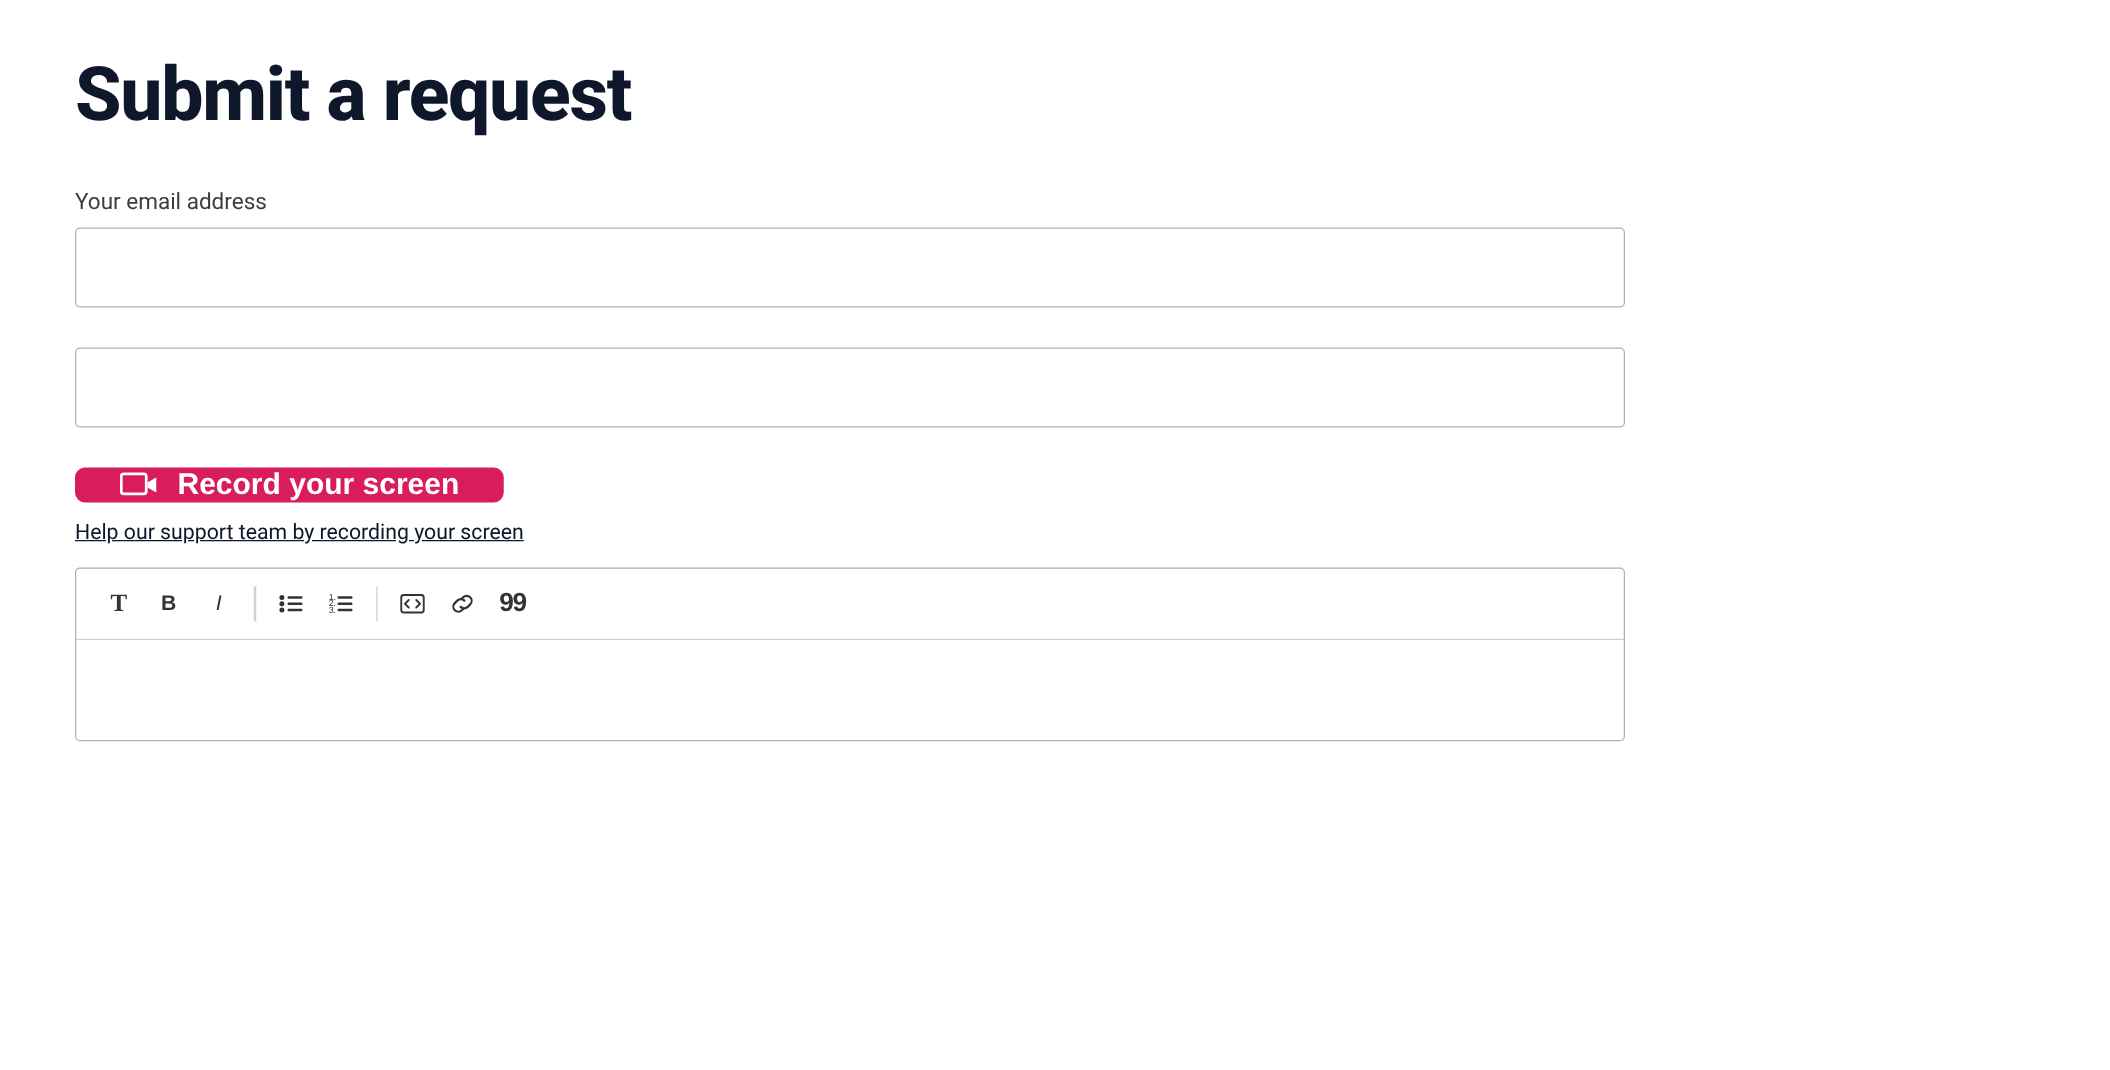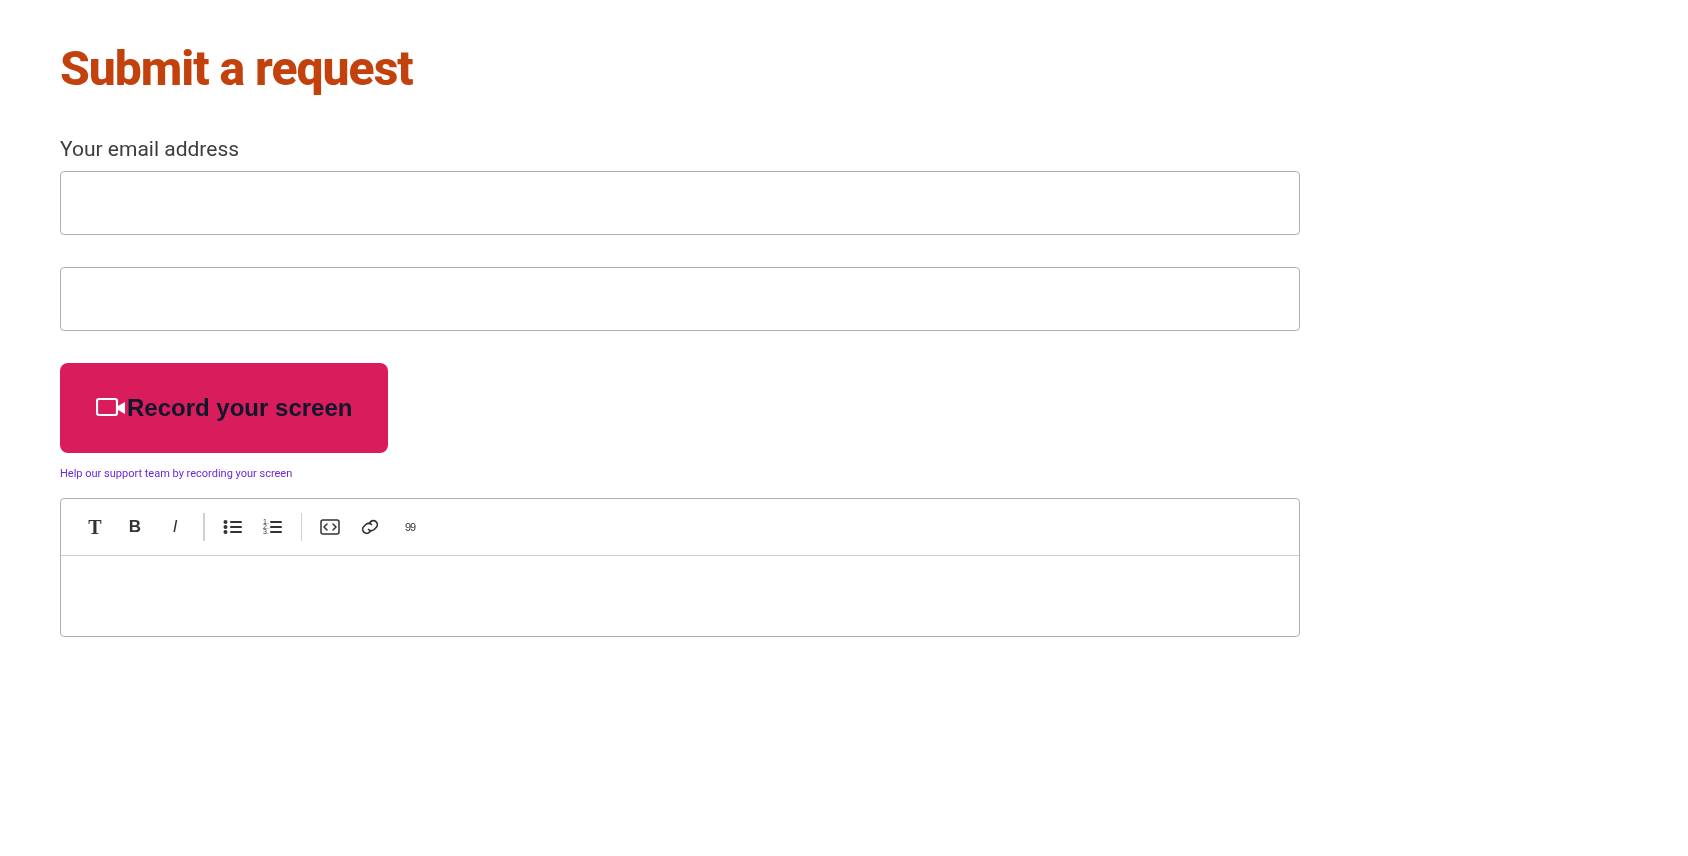--- a/index.html
+++ b/index.html
@@ -9,34 +9,34 @@
     }
 
     body {
       font-family: -apple-system, BlinkMacSystemFont, 'Segoe UI', Roboto, Helvetica, Arial, sans-serif;
       background: #ffffff;
       color: #2d2d2d;
       padding: 40px 60px;
     }
 
     .page-title {
-      font-size: 48px;
+      font-size: 60px;
       font-weight: 800;
-      color: #c2410c;
+      color: #0f172a;
       margin-bottom: 40px;
       letter-spacing: -1px;
     }
 
     .form-group {
       margin-bottom: 32px;
     }
 
     .form-label {
       display: block;
-      font-size: 21px;
+      font-size: 18px;
       color: #3d3d3d;
       margin-bottom: 10px;
       font-weight: 400;
     }
 
     .form-input {
       width: 100%;
       max-width: 1240px;
       height: 64px;
       border: 1.5px solid #b0b0b0;
@@ -44,42 +44,43 @@
       padding: 0 14px;
       font-size: 16px;
       color: #1f1f1f;
       outline: none;
       background: #fff;
     }
 
     .record-btn {
       display: inline-flex;
       align-items: center;
-      gap: 1px;
+      gap: 16px;
       background: #d91c5c;
-      color: #0f172a;
+      color: #ffffff;
       border: none;
       border-radius: 8px;
-      padding: 31px 36px;
+      padding: 0 36px;
       font-size: 24px;
       font-weight: 600;
       cursor: pointer;
       margin-bottom: 14px;
     }
 
     .record-icon {
       display: inline-flex;
       align-items: center;
       justify-content: center;
     }
 
     .record-help-text {
-      font-size: 11px;
-      color: #6d28d9;
+      font-size: 17px;
+      color: #0f172a;
       margin-bottom: 18px;
+      text-decoration: underline;
     }
 
     .editor-container {
       width: 100%;
       max-width: 1240px;
       border: 1.5px solid #b0b0b0;
       border-radius: 4px;
       background: #fff;
       min-height: 130px;
     }
@@ -206,17 +207,17 @@
           <polyline points="7,6 4,9 7,12" stroke="#333" stroke-width="1.5" fill="none" stroke-linecap="round" stroke-linejoin="round"></polyline>
           <polyline points="13,6 16,9 13,12" stroke="#333" stroke-width="1.5" fill="none" stroke-linecap="round" stroke-linejoin="round"></polyline>
         </svg>
       </button>
       <button class="toolbar-btn" title="Link">
         <svg width="20" height="18" viewBox="0 0 20 18" fill="none" xmlns="http://www.w3.org/2000/svg">
           <path d="M8.5 11.5a4 4 0 005.66 0l2-2a4 4 0 00-5.66-5.66l-1 1" stroke="#333" stroke-width="1.7" fill="none" stroke-linecap="round"></path>
           <path d="M11.5 6.5a4 4 0 00-5.66 0l-2 2a4 4 0 005.66 5.66l1-1" stroke="#333" stroke-width="1.7" fill="none" stroke-linecap="round"></path>
         </svg>
       </button>
-      <button class="toolbar-btn toolbar-quote" title="Quote" style="font-size:11px; font-weight:400; letter-spacing:-1px;">99</button>
+      <button class="toolbar-btn toolbar-quote" title="Quote" style="font-size:21px; font-weight:700; letter-spacing:-1px;">99</button>
     </div>
     <div class="editor-body" contenteditable="true" style=""></div>
   </div>
 </div>
 
 </body></html>

